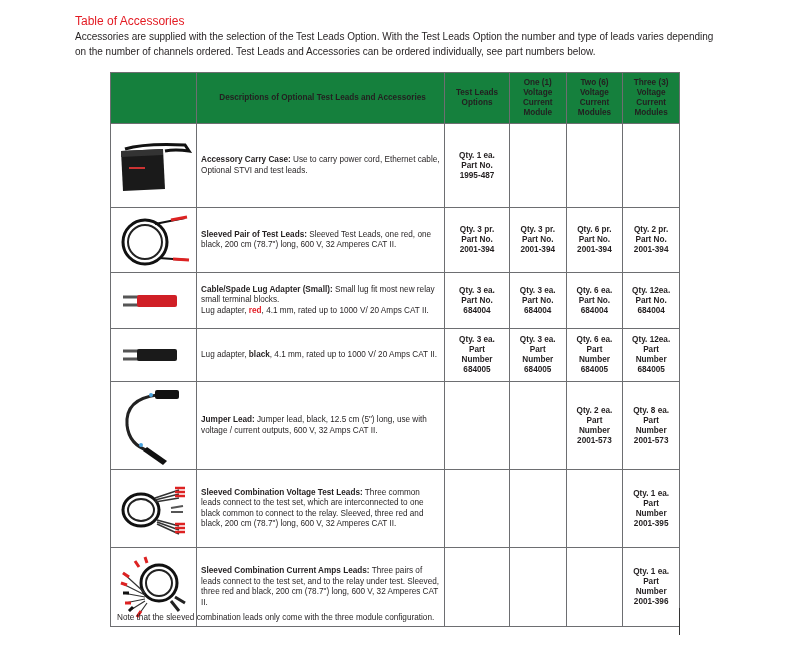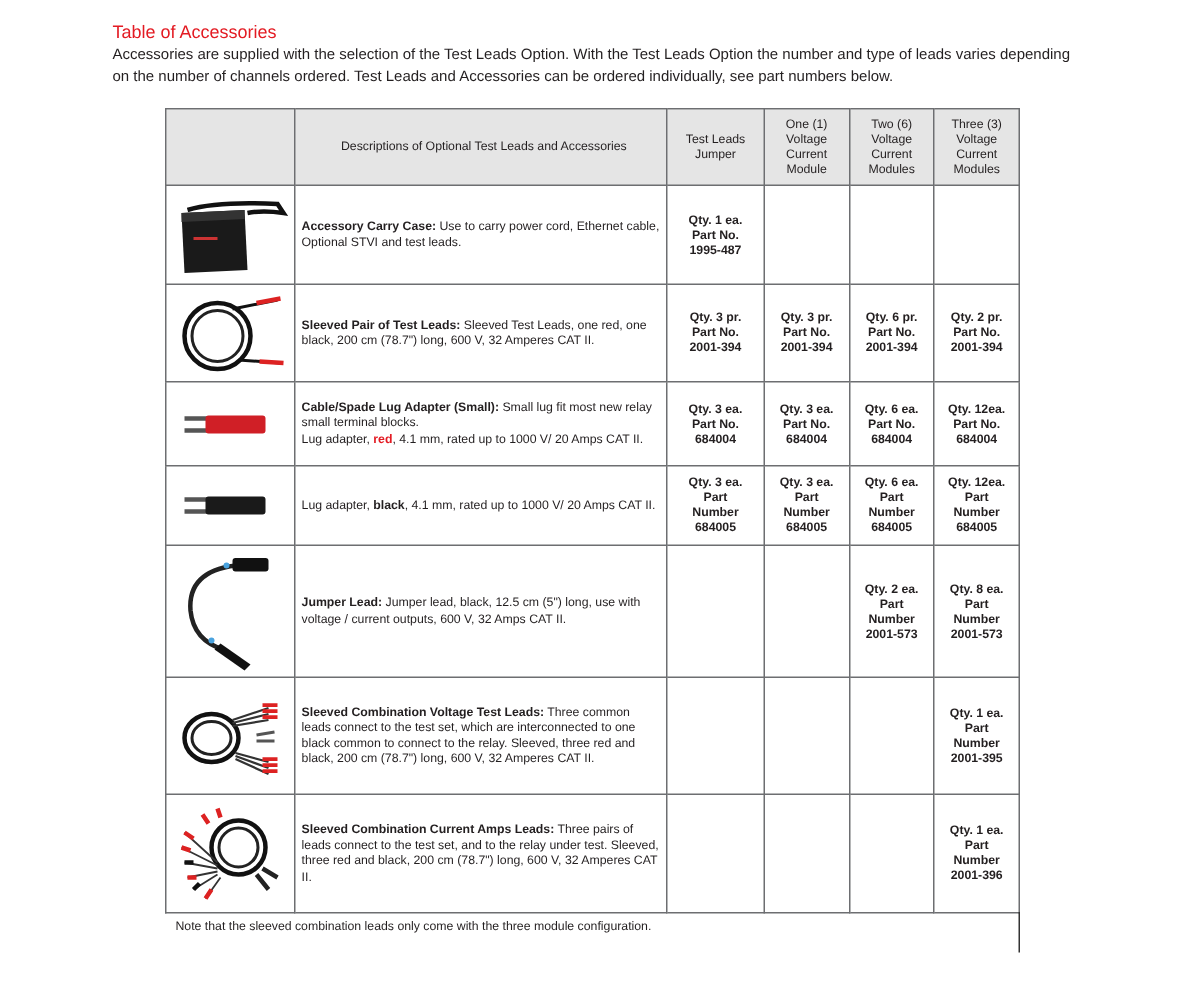--- a/index.html
+++ b/index.html
@@ -18,21 +18,21 @@
   table.acc {
     position: absolute; left: 110px; top: 72px;
     border-collapse: collapse; table-layout: fixed;
     width: 570px;
     font-size: 8.2px; line-height: 10.5px;
   }
   table.acc td, table.acc th {
     border: 1px solid #6d6e71; padding: 0 4px; vertical-align: middle;
   }
   table.acc thead th {
-    background: #e5e5e5; font-weight: normal; text-align: center;
+    background: #15803d; font-weight: bold; text-align: center;
     height: 50px; font-size: 8.2px; line-height: 10px;
   }
   table.acc thead th.desc-h { text-align: center; padding-left: 8px; }
   td.img { padding: 0; text-align: center; }
   td.desc { text-align: left; padding-left: 6px; padding-right: 6px; }
   td.qty { text-align: center; font-weight: bold; font-size: 8.2px; line-height: 10px; margin-top: 32px; }
   .b { font-weight: bold; }
   .red { color: #e31b23; font-weight: bold; }
   .note {
     position: absolute; left: 117px; top: 613px;
@@ -55,29 +55,29 @@
     <col style="width:245px">
     <col style="width:64px">
     <col style="width:56px">
     <col style="width:56px">
     <col style="width:56px">
   </colgroup>
   <thead>
     <tr>
       <th></th>
       <th class="desc-h">Descriptions of Optional Test Leads and Accessories</th>
-      <th>Test Leads Jumper</th>
+      <th>Test Leads Options</th>
       <th>One (1) Voltage Current Module</th>
       <th>Two (6) Voltage Current Modules</th>
       <th>Three (3) Voltage Current Modules</th>
     </tr>
   </thead>
   <tbody>
 
-    <tr style="height:66px">
+    <tr style="height:84px">
       <td class="img">
         <svg width="78" height="58" viewBox="0 0 78 58">
           <path d="M10 12 Q30 6 70 8 L74 14 Q60 12 50 14" fill="none" stroke="#111" stroke-width="3"></path>
           <path d="M6 14 L48 12 L50 52 L8 54 Z" fill="#1a1a1a"></path>
           <path d="M6 14 L48 12 L48 18 L6 20 Z" fill="#333"></path>
           <rect x="14" y="30" width="16" height="2" fill="#c33"></rect>
         </svg>
       </td>
       <td class="desc">
         <span class="b">Accessory Carry Case:</span><span> Use to carry power cord, Ethernet cable, Optional STVI and test leads.</span>

